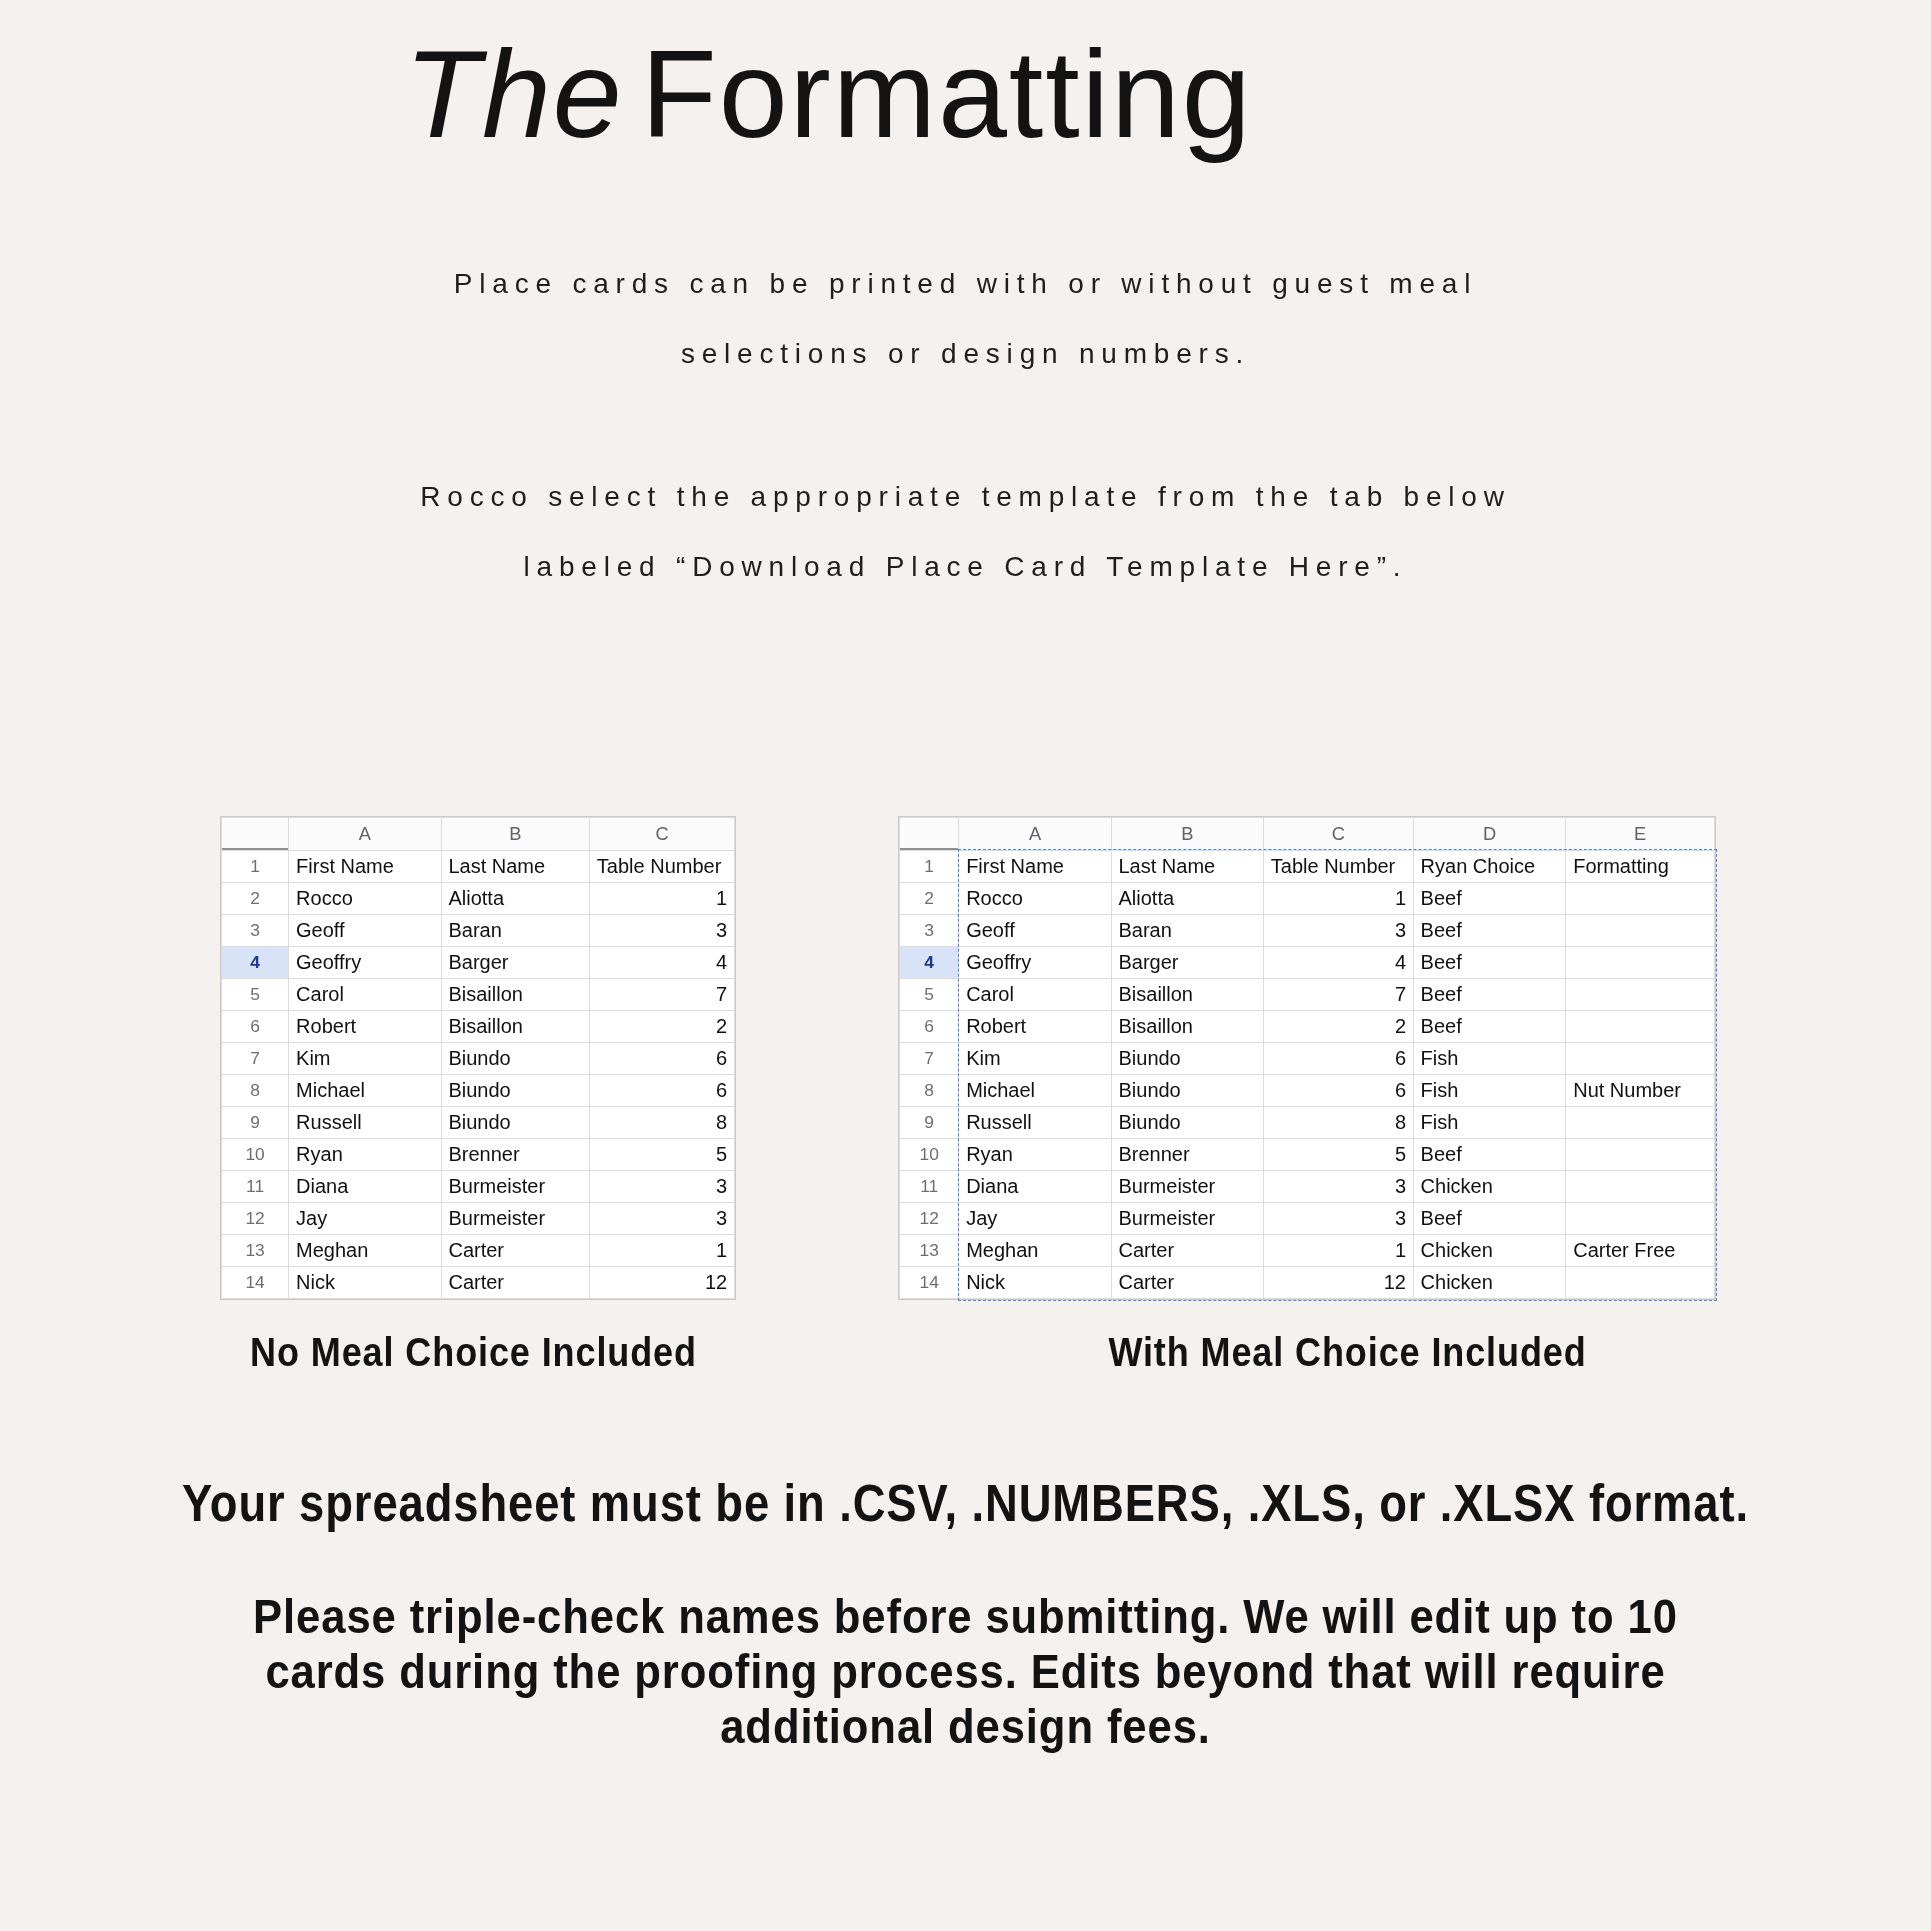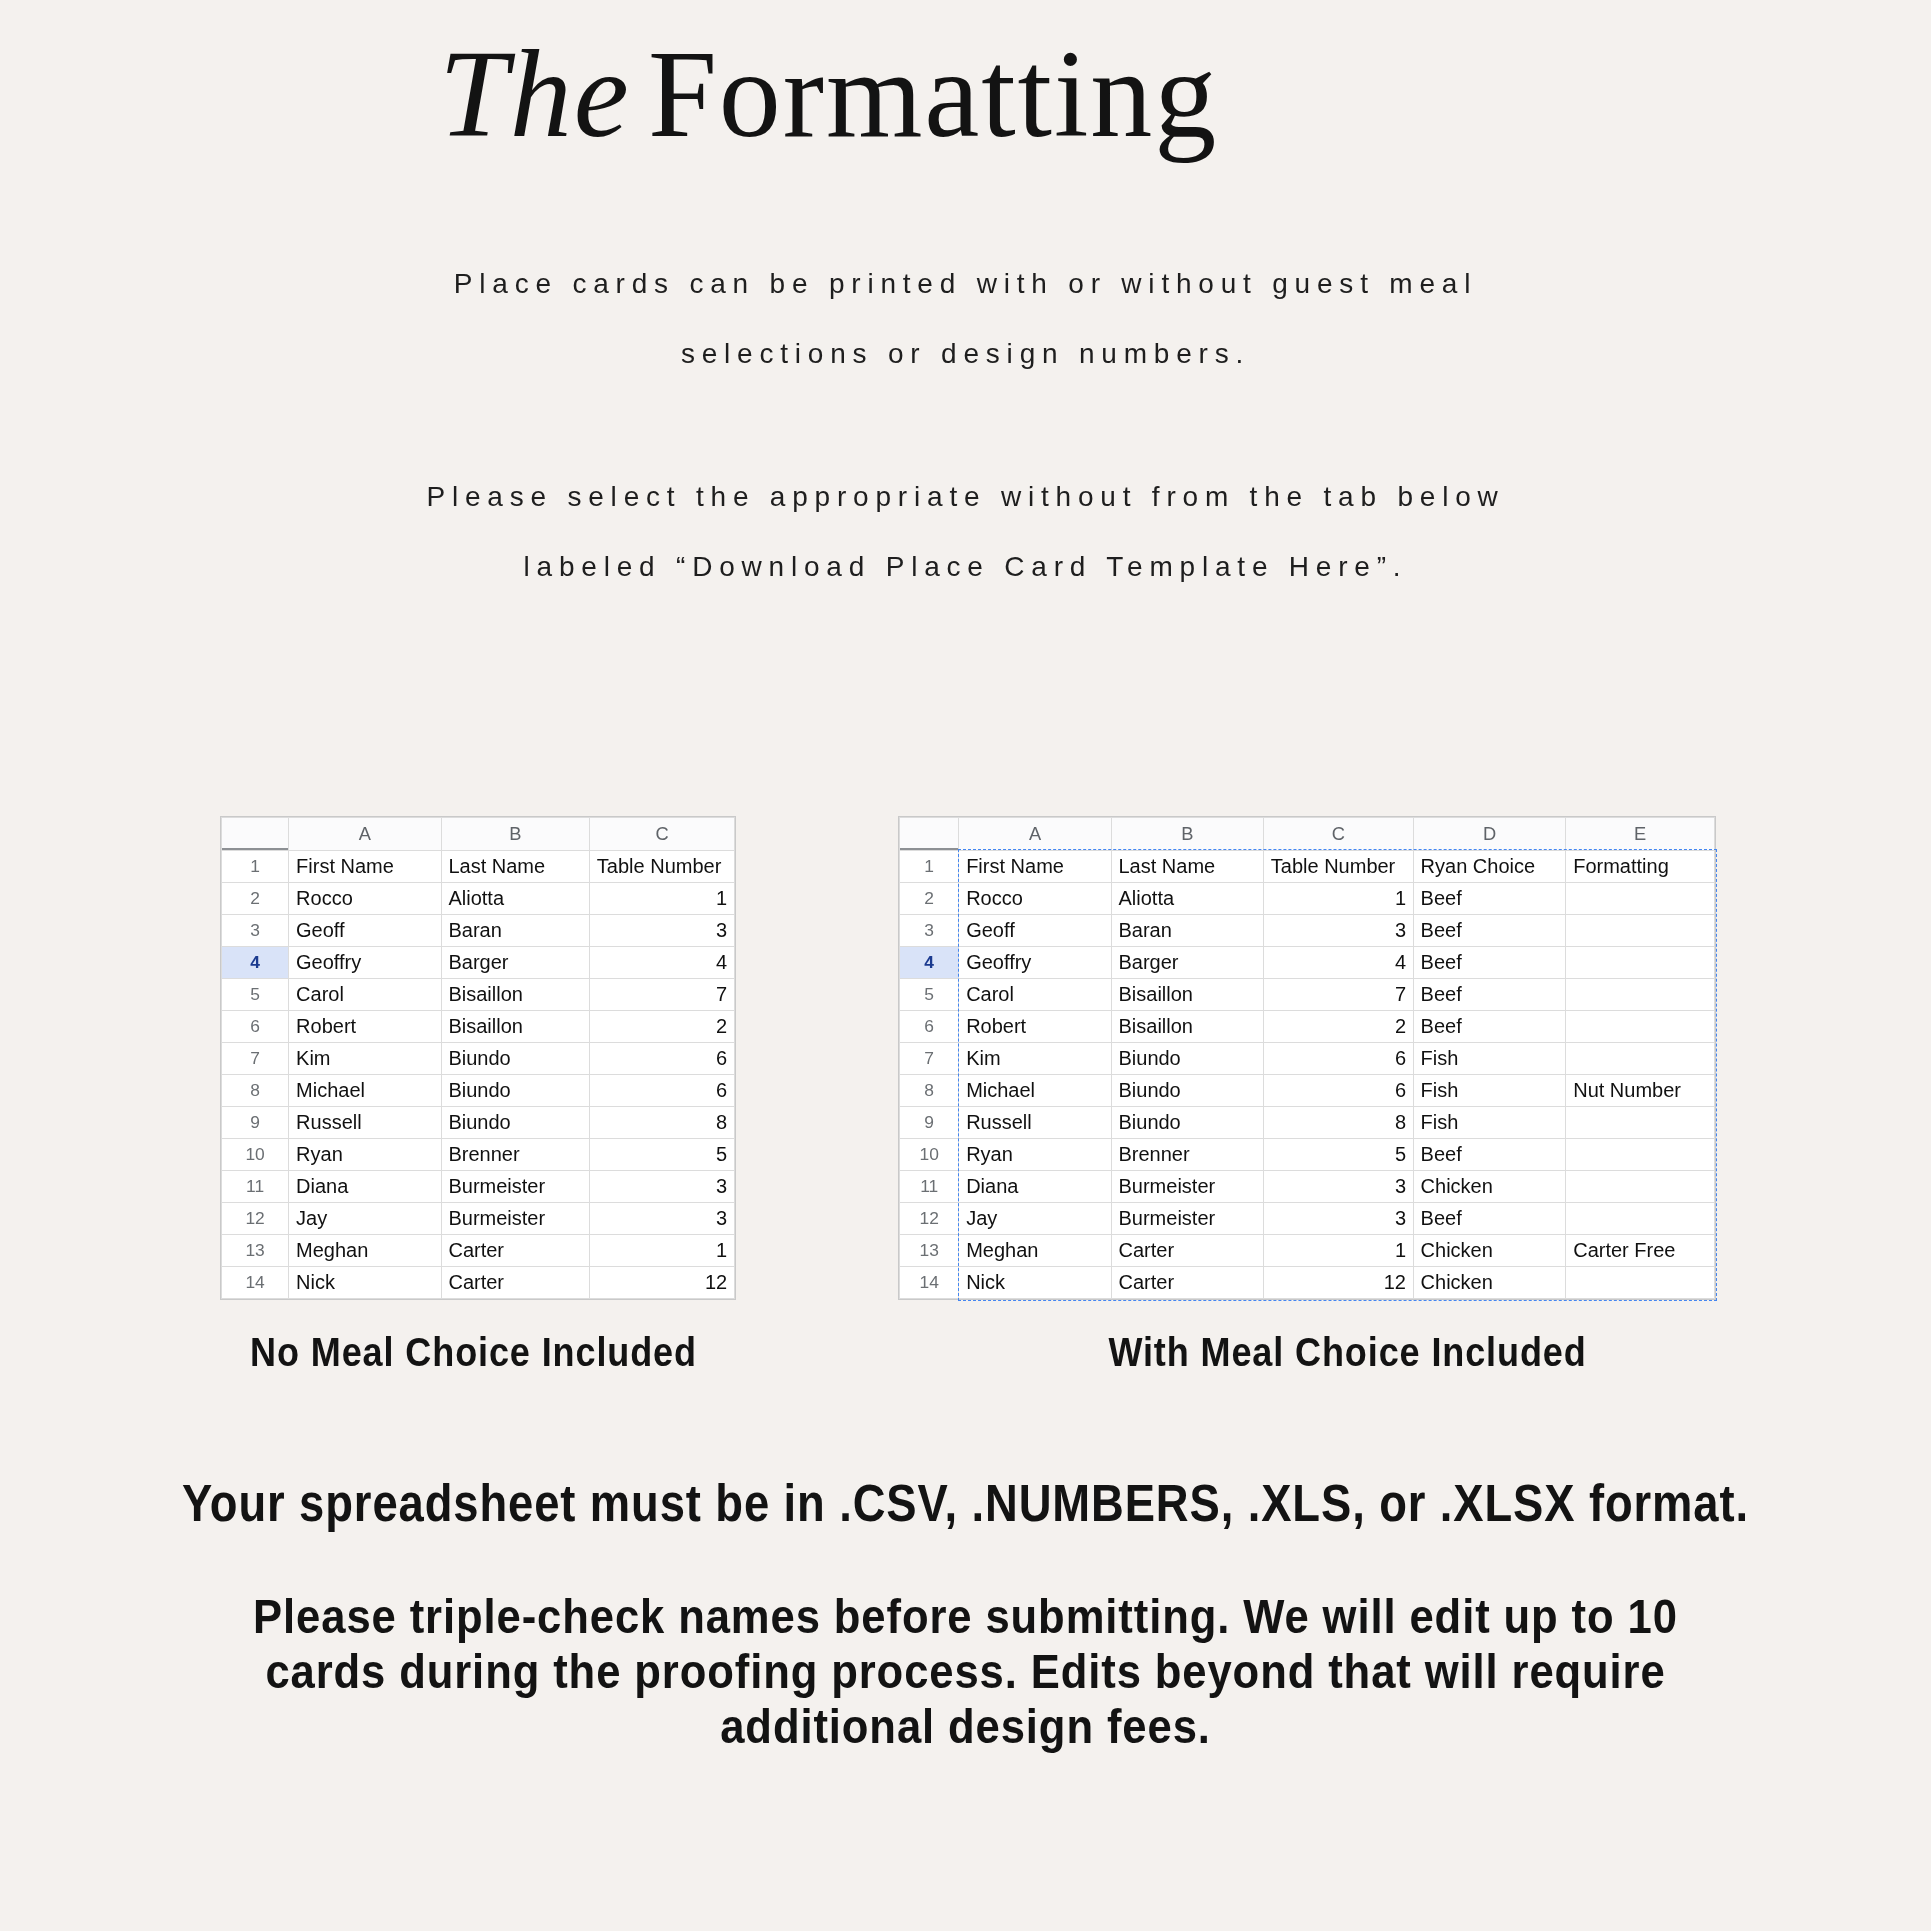--- a/index.html
+++ b/index.html
@@ -4,21 +4,21 @@
 <style>
   html,body{margin:0;padding:0;}
   .canvas{
     position:relative; width:1931px; height:1931px;
     background:#f4f1ee; overflow:hidden;
     font-family:"Liberation Sans", sans-serif; color:#161616;
   }
   
   .title{
     position:absolute; top:13.5px; left:0; width:1657px;
-    text-align:center; font-family:Liberation Serif, serif;
+    text-align:center; font-family:Liberation Sans, sans-serif;
     font-size:124px; font-weight:400; line-height:1.3; margin:0;
     color:#131313; letter-spacing:1.9px;
   }
   .t-italic{font-style:italic; margin-right:17.4px;}
   
   .thin{
     position:absolute; left:0; width:1931px; margin:0;
     text-align:center; font-size:28px; font-weight:400;
     letter-spacing:6.8px; line-height:70px; color:#1e1e1e;
   }
@@ -85,21 +85,21 @@
 <div class="canvas">
 
   <h1 class="title"><span class="t-italic">The</span><span class="t-serif">Formatting</span></h1>
 
   <p class="thin p1">
     <span>Place cards can be printed with or without guest meal</span><br>
     <span>selections or design numbers.</span>
   </p>
 
   <p class="thin p2">
-    <span>Please select the appropriate without from the tab below</span><br>
+    <span>Rocco select the appropriate template from the tab below</span><br>
     <span>labeled “Download Place Card Template Here”.</span>
   </p>
 
   <div class="sheet" style="left:220px; width:514px;">
       <table>
         <colgroup>
           <col style="width: 68px;">
           <col style="width: 153px;">
           <col style="width: 149px;">
           <col style="width: 145px;">

